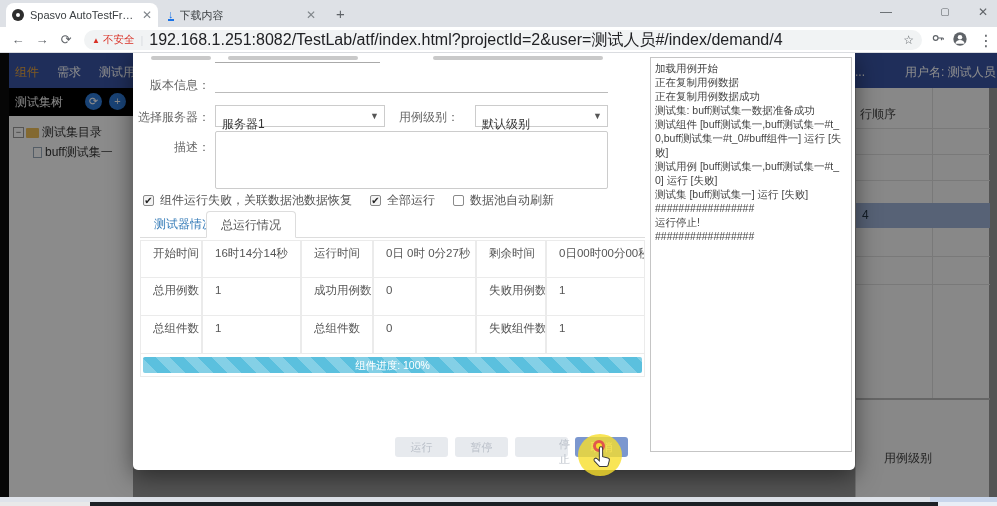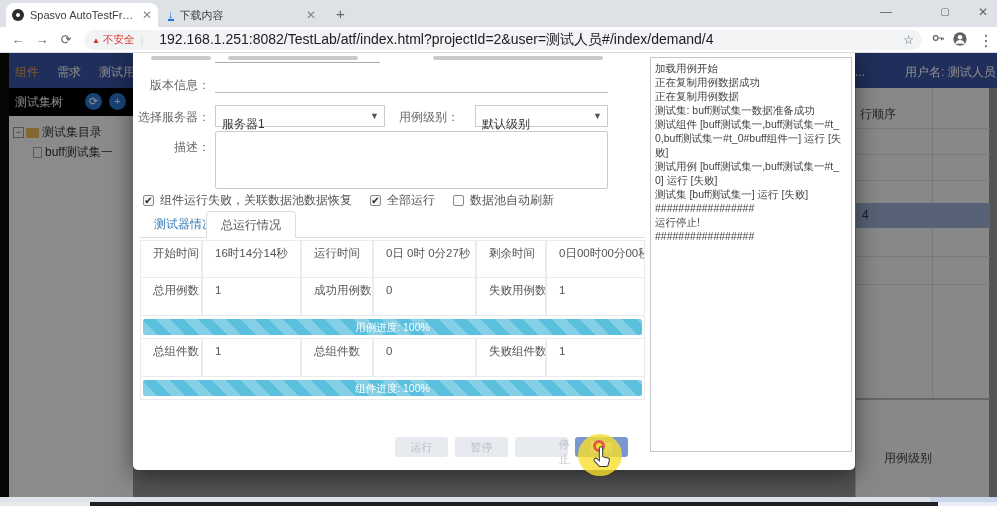--- a/index.html
+++ b/index.html
@@ -22,21 +22,21 @@
   .winctl { position:absolute; top:0; height:26px; width:40px; text-align:center; line-height:24px; color:#5f6368; font-size:12px; z-index:31; }
   .wc-min{ left:866px; } .wc-max{ left:925px; font-size:10px; } .wc-close{ left:963px; }
 
   .toolbar { position:absolute; left:0; top:27px; width:997px; height:26px; background:#fff; border-bottom:1px solid #dadce0; z-index:30; }
   .navbtn { position:absolute; top:3px; width:20px; height:20px; text-align:center; line-height:20px; color:#5f6368; font-size:13px; }
   .omnibox { position:absolute; left:84px; top:3px; width:838px; height:20px; background:#f1f3f4; border-radius:10px;
     display:flex; align-items:center; padding:0 8px; }
   .warn-tri { color:#d93025; font-size:8px; margin-right:3px; }
   .warn-txt { color:#d93025; font-size:10.5px; margin-right:6px; }
   .omni-sep { color:#dadce0; margin-right:6px; font-size:11px; }
-  .url { color:#202124; font-size:14px; white-space:nowrap; overflow:hidden; flex:1;margin-left:10px; }
+  .url { color:#202124; font-size:16px; white-space:nowrap; overflow:hidden; flex:1; }
   .star { color:#5f6368; font-size:12px; margin-left:6px; }
   .tb-icon { position:absolute; top:4px; width:20px; height:18px; text-align:center; color:#5f6368; }
 
   
   .page { position:absolute; left:0; top:53px; width:997px; height:444px; background:#9a9a9a; overflow:hidden; }
   .navbar { position:absolute; left:9px; top:0; width:988px; height:35px; background:#3a55a5; color:#fff; font-size:12px; }
   .nav-item { position:absolute; top:11px; }
   .leftblack { position:absolute; left:0; top:0; width:9px; height:444px; background:#0b0b0b; z-index:3; }
   .sidebar { position:absolute; left:9px; top:35px; width:124px; height:409px; background:#fdfdfd; }
   .side-head { position:absolute; left:0; top:0; width:124px; height:28px; background:#000000; color:#f2f2f2; font-size:12px; line-height:28px; padding-left:6px; }
@@ -252,40 +252,37 @@
         <span class="scell c6">0日00时00分00秒</span>
       </div>
       <div class="srow">
         <span class="scell c1">总用例数</span>
         <span class="scell c2">1</span>
         <span class="scell c3">成功用例数</span>
         <span class="scell c4">0</span>
         <span class="scell c5">失败用例数</span>
         <span class="scell c6">1</span>
       </div>
-      <div class="prow">
-        <div class="pbar">用例进度: 100%</div>
-      </div>
       <div class="srow">
         <span class="scell c1">总组件数</span>
         <span class="scell c2">1</span>
         <span class="scell c3">总组件数</span>
         <span class="scell c4">0</span>
         <span class="scell c5">失败组件数</span>
         <span class="scell c6">1</span>
       </div>
       <div class="prow">
         <div class="pbar">组件进度: 100%</div>
       </div>
     </div>
 
     <div class="logbox">
       <div>加载用例开始</div>
+      <div>正在复制用例数据</div>
       <div>正在复制用例数据成功</div>
-      <div>正在复制用例数据</div>
       <div>测试集: buff测试集一数据准备成功</div>
       <div>测试组件 [buff测试集一,buff测试集一#t_0,buff测试集一#t_0#buff组件一] 运行 [失败]</div>
       <div>测试用例 [buff测试集一,buff测试集一#t_0] 运行 [失败]</div>
       <div>测试集 [buff测试集一] 运行 [失败]</div>
       <div>#################</div>
       <div>运行停止!</div>
       <div>#################</div>
     </div>
 
     <div class="btnrow">

